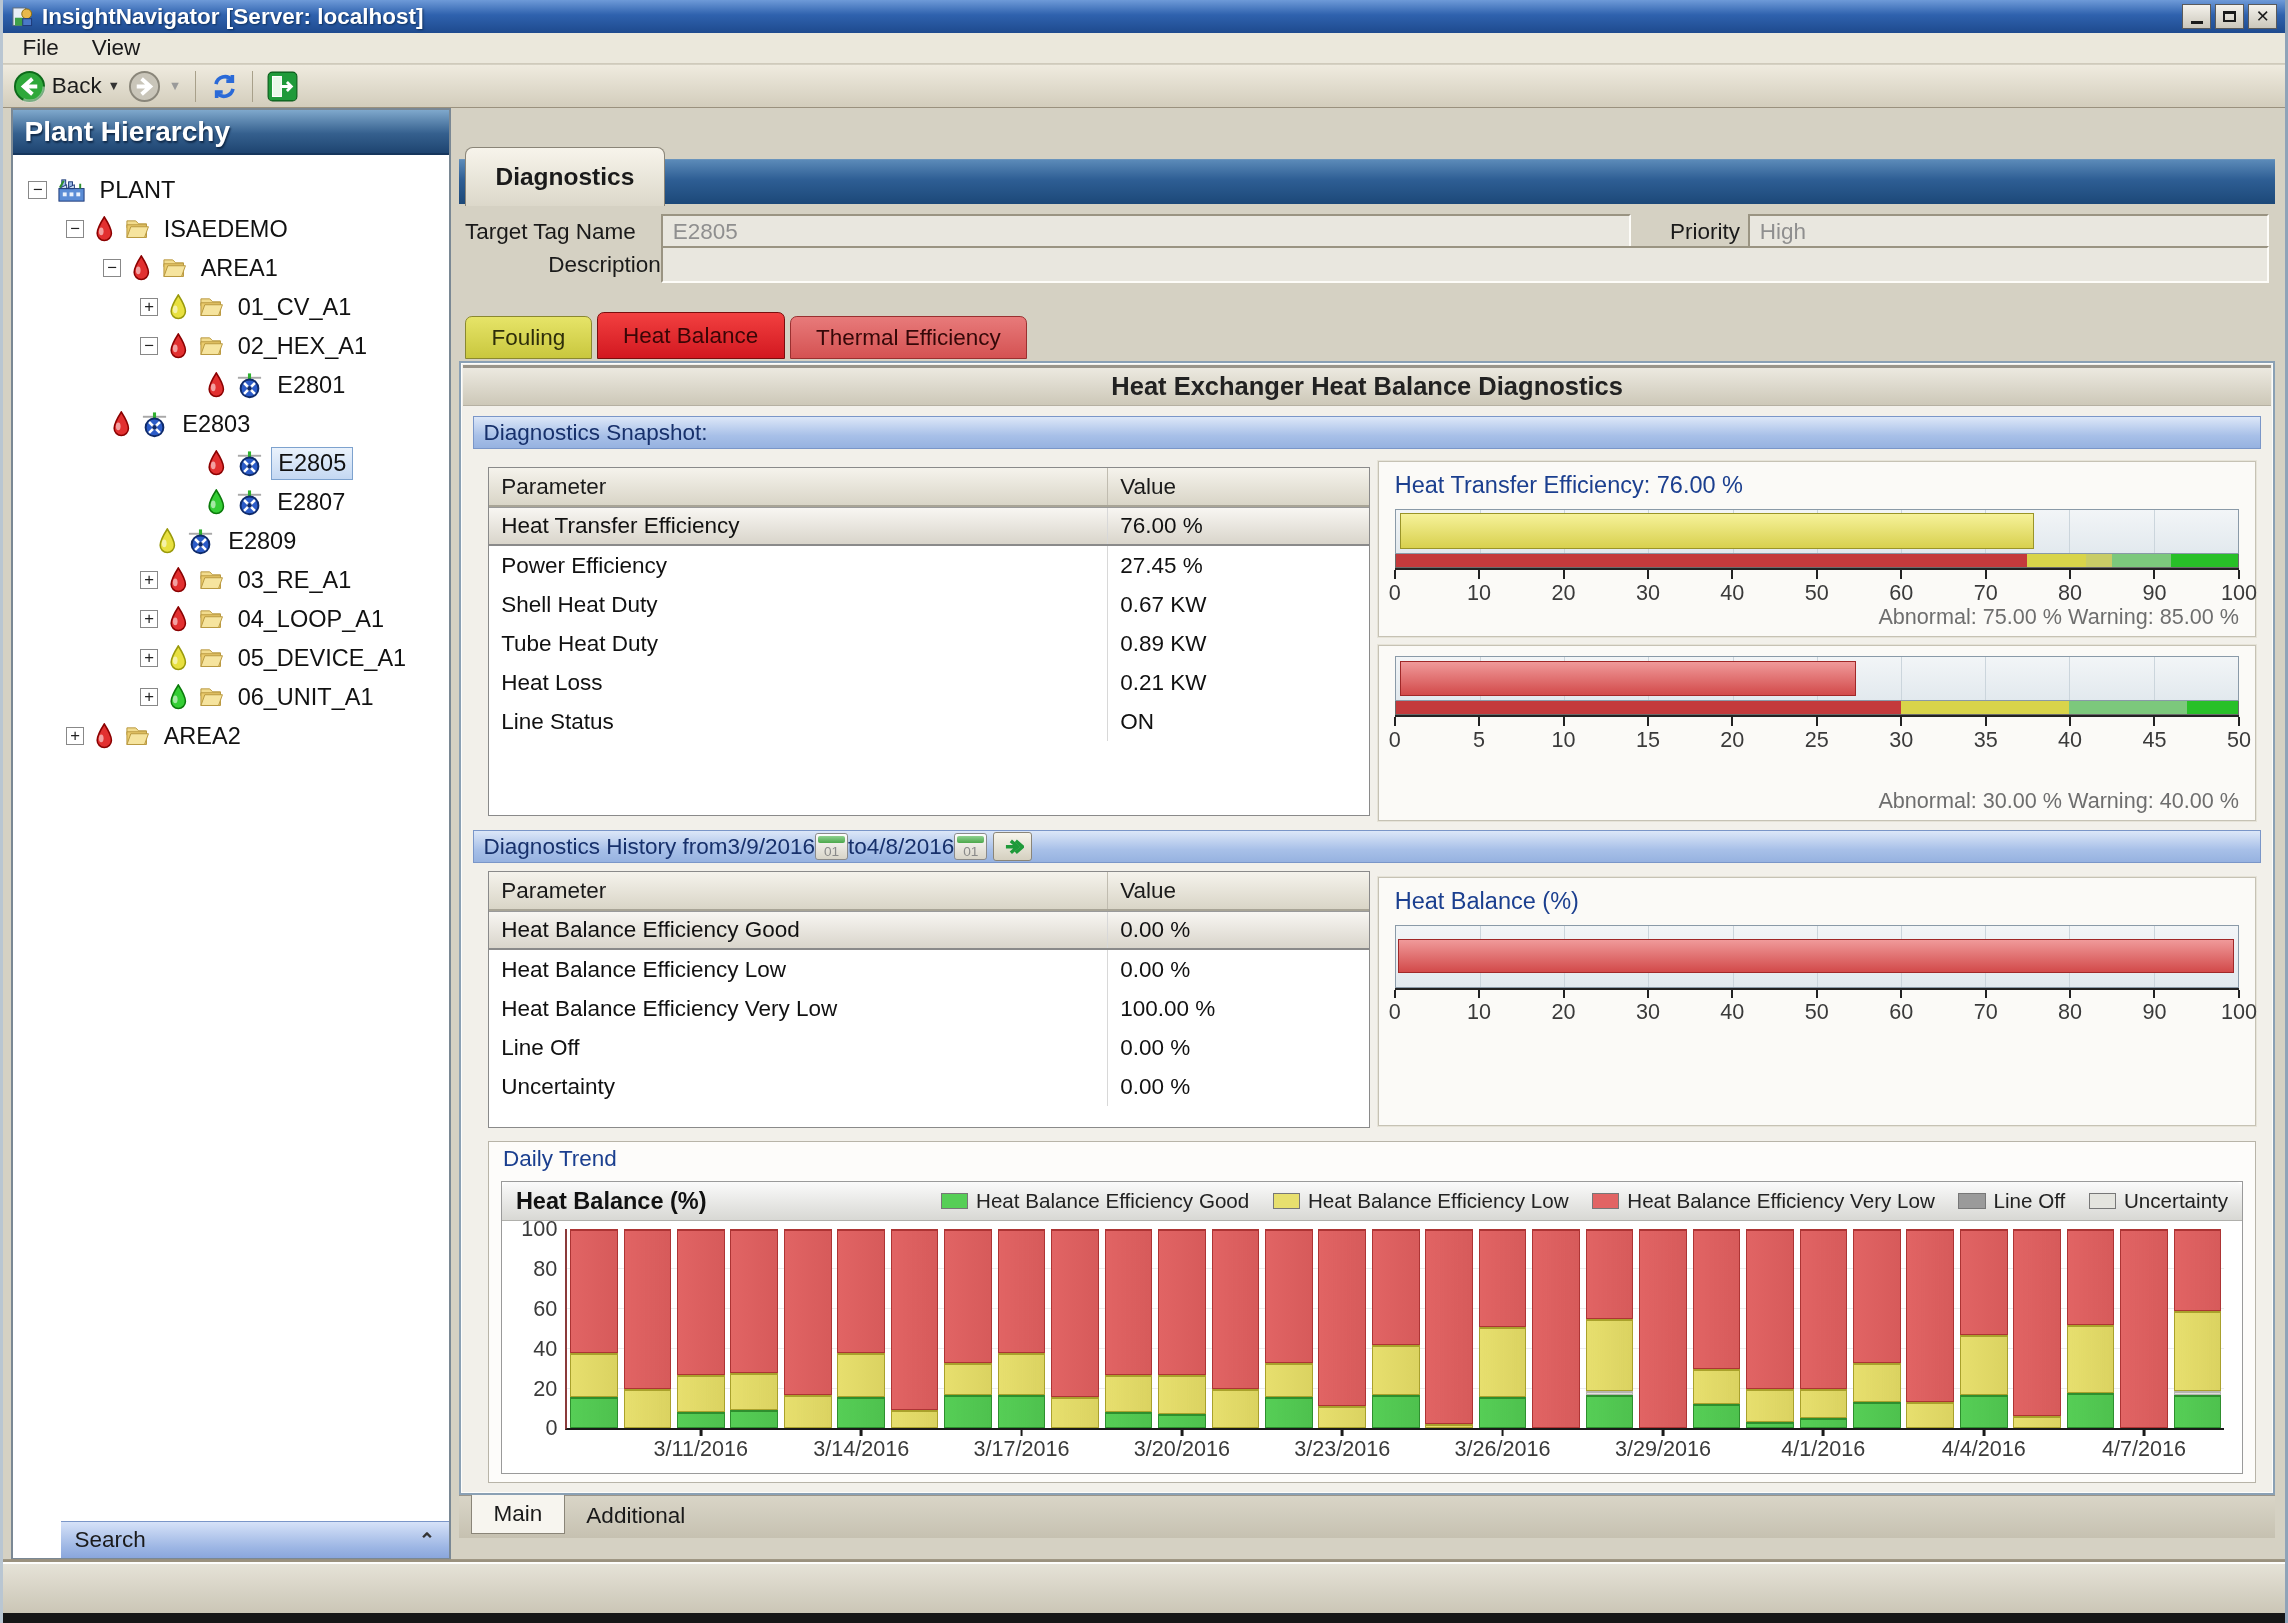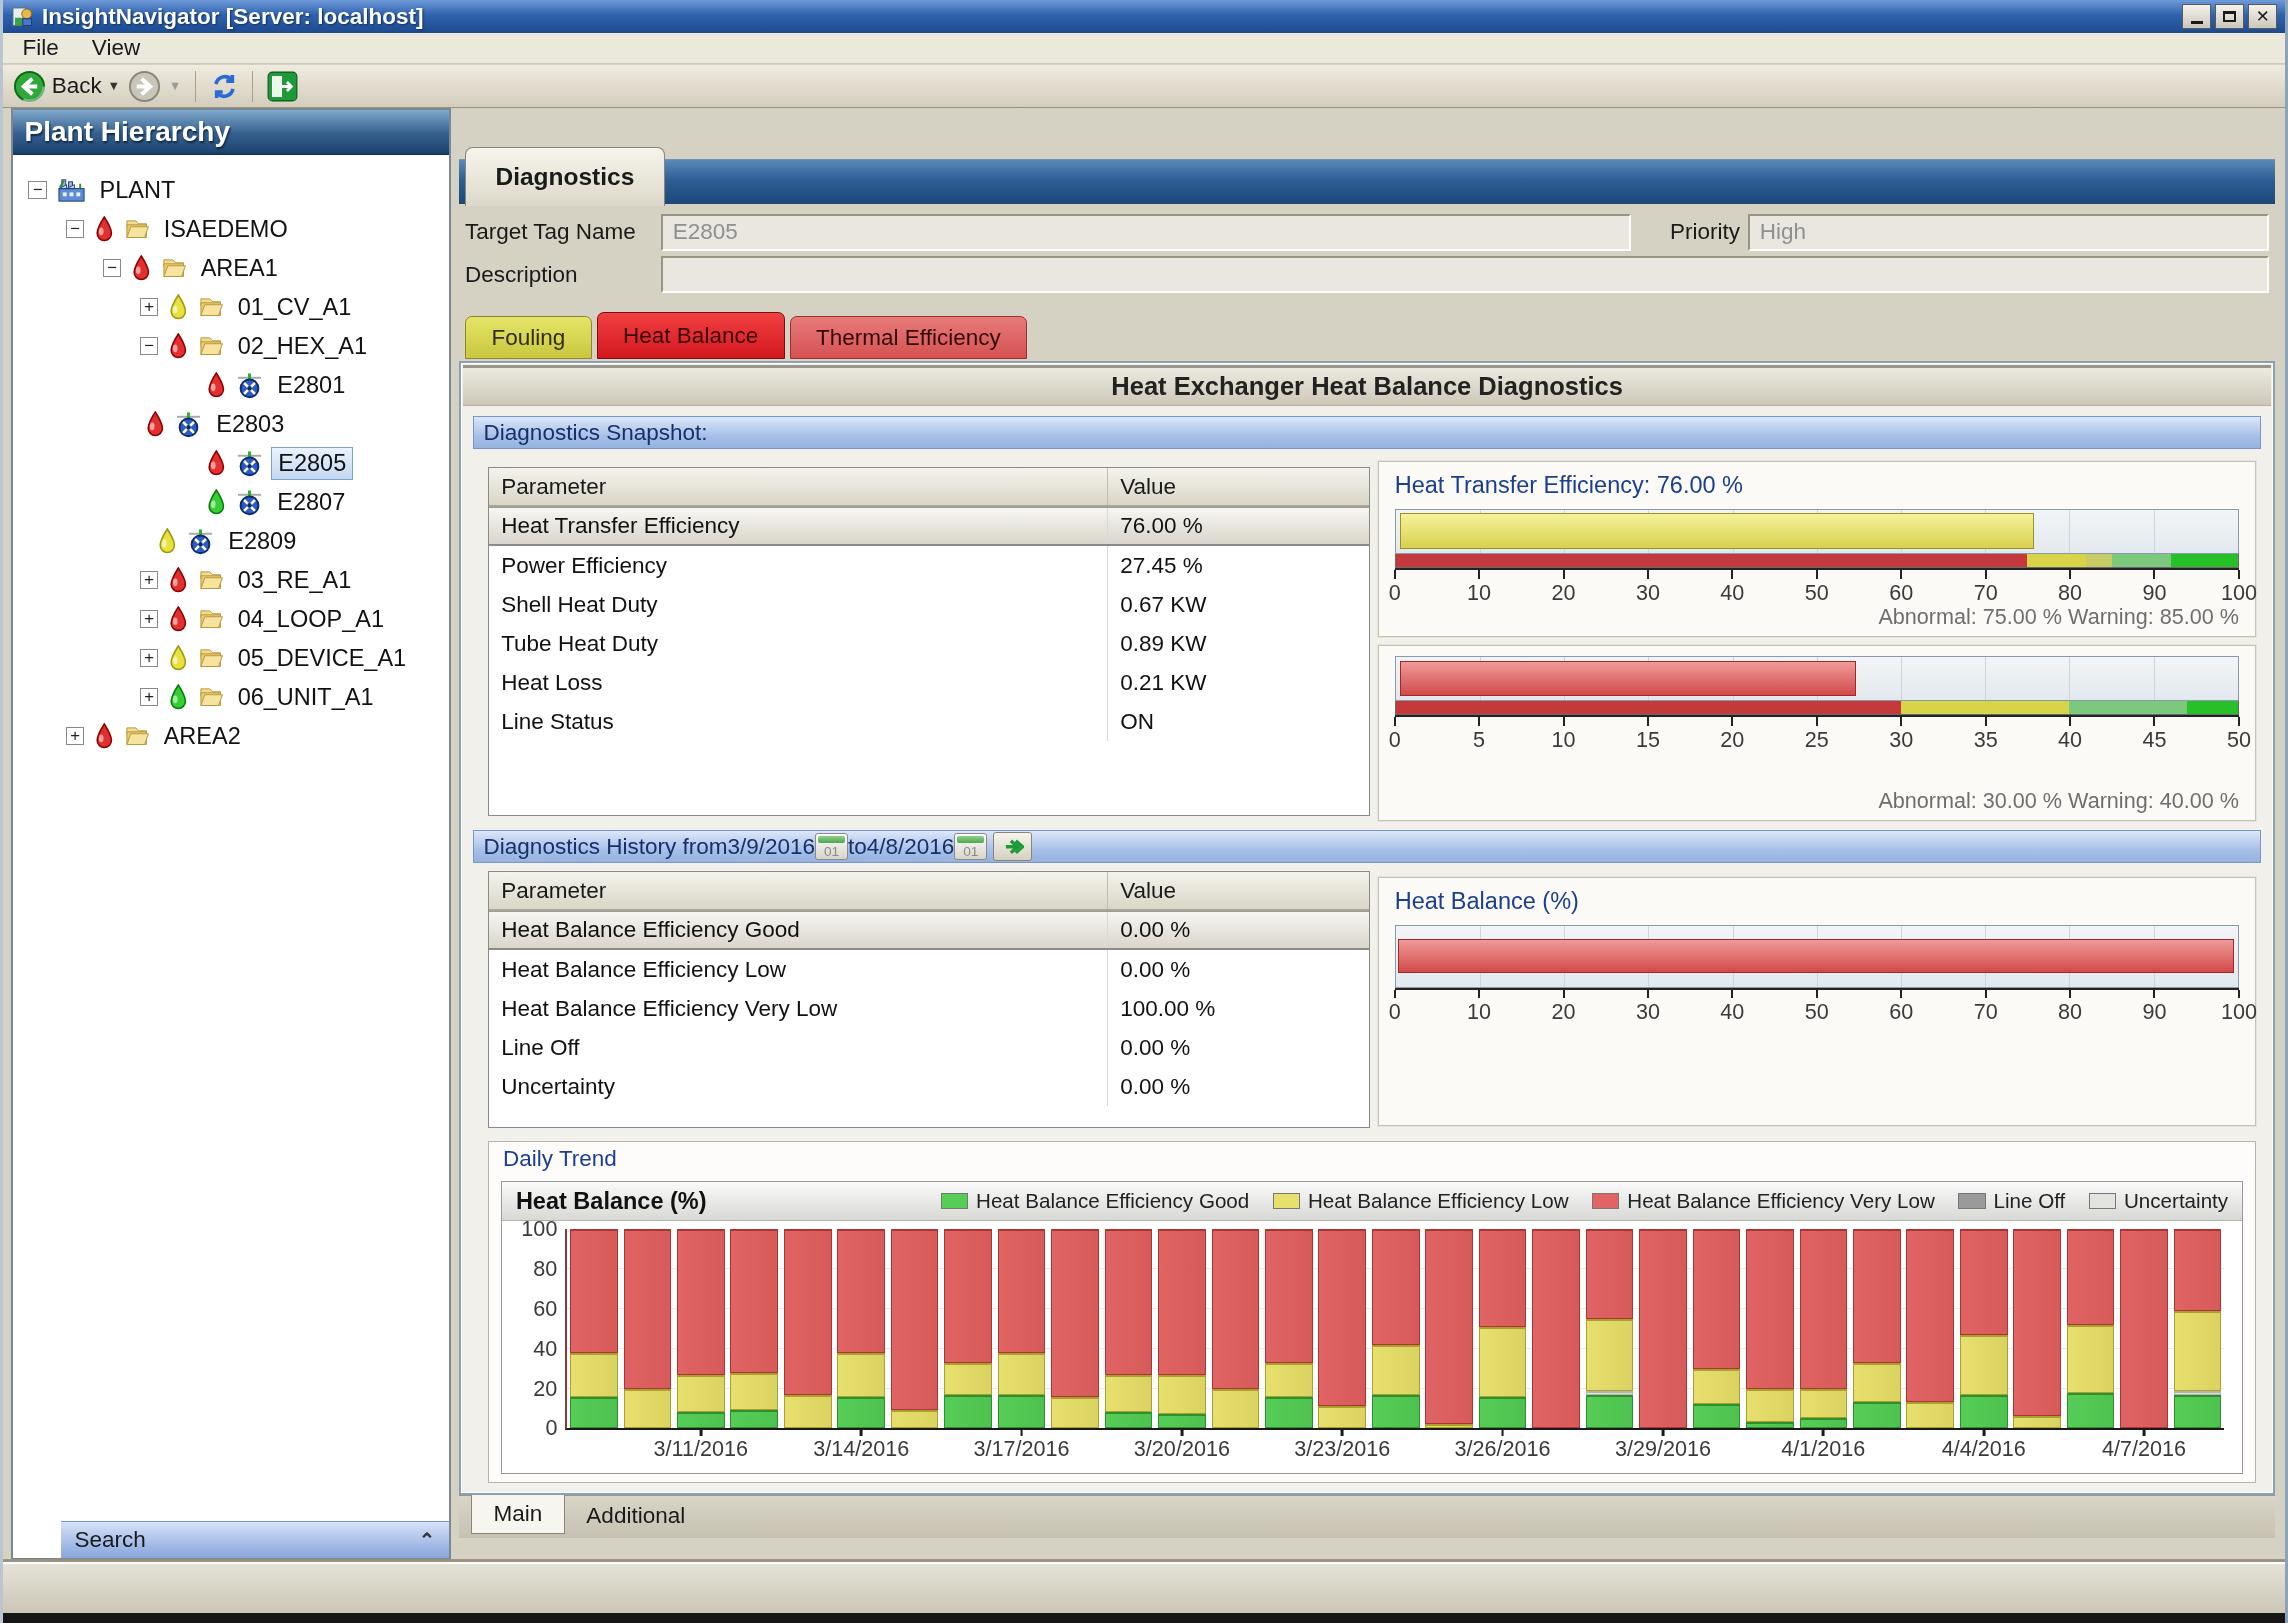--- a/index.html
+++ b/index.html
@@ -54,21 +54,21 @@
   .right-area { position:absolute; left:456px; right:9.8px; top:108px; bottom:63px; }
   .diag-strip { position:absolute; top:51px; left:0; right:0; height:45px;
     background:linear-gradient(#5B8AB8,#2E5E94 45%,#1C4878); border-top:1px solid #6A94BC; }
   .diag-tab { position:absolute; top:39px; left:5.9px; width:200px; height:59px;
     background:linear-gradient(#F7F4EB,#DCD8CA); border:1px solid #8A8578; border-bottom:none;
     border-radius:7.8px 7.8px 0 0; display:flex; align-items:center; justify-content:center;
     font-size:24.5px; font-weight:bold; color:#1a1a1a; }
   .fields { position:absolute; top:98px; left:0; right:0; height:106px; font-size:22.5px; color:#1a1a1a; }
   .frow { position:absolute; left:5.9px; right:5.9px; display:flex; align-items:center; }
   .frow1 { top:7.8px; height:37px; }
-  .frow2 { top:49px; height:39px; }
+  .frow2 { top:39px; height:39px;text-align:right; }
   .flabel { width:196px; flex:none; }
   .plabel { width:78px; flex:none; margin-left:39px; }
   .field { height:37px; background:#E9E7DF; border:2px solid; border-color:#9A9482 #FDFCF8 #FDFCF8 #9A9482;
     display:flex; align-items:center; padding:0 9.8px; color:#8F8F8F; }
   .f-tag { width:970px; flex:none; }
   .f-pri { flex:1; }
   .f-desc { flex:1; }
 
   .ctabs { position:absolute; top:208px; left:5.9px; height:43px; display:flex; gap:4.9px; }
   .ctab { height:43px; padding:0 25.5px; display:flex; align-items:center; border-radius:6.9px 6.9px 0 0;
@@ -320,21 +320,21 @@
             <svg width="29" height="29" viewBox="0 0 30 30">
               <line x1="3" y1="7" x2="27" y2="7" stroke="#A8A8A8" stroke-width="2"></line>
               <rect x="13.4" y="2.5" width="3.2" height="6" fill="#2FB02F"></rect>
               <circle cx="15" cy="18" r="9.2" fill="#2C5CC8" stroke="#0E2A6A" stroke-width="2"></circle>
               <path d="M9.4 12.4 L20.6 23.6 M20.6 12.4 L9.4 23.6" stroke="#fff" stroke-width="2.6"></path>
               <circle cx="15" cy="18" r="2.4" fill="#0E2A6A"></circle>
             </svg>
           </div>
           <div class="tlabel">E2801</div>
         </div>
-        <div class="trow" style="padding-left: 104px;">
+        <div class="trow" style="padding-left: 70px;">
           <div class="exp-none"></div>
           <div class="ticon">
             <svg width="20.6" height="26.5" viewBox="0 0 20 26">
               <path d="M10 1 C10 1 3 12 3 17 a7 7 0 0 0 14 0 C17 12 10 1 10 1 Z" fill="#E23030" stroke="#8B0000" stroke-width="1.5"></path>
               <ellipse cx="7" cy="15" rx="2.3" ry="3.8" fill="rgba(255,255,255,0.55)"></ellipse>
             </svg>
           </div>
           <div class="ticon">
             <svg width="29" height="29" viewBox="0 0 30 30">
               <line x1="3" y1="7" x2="27" y2="7" stroke="#A8A8A8" stroke-width="2"></line>

